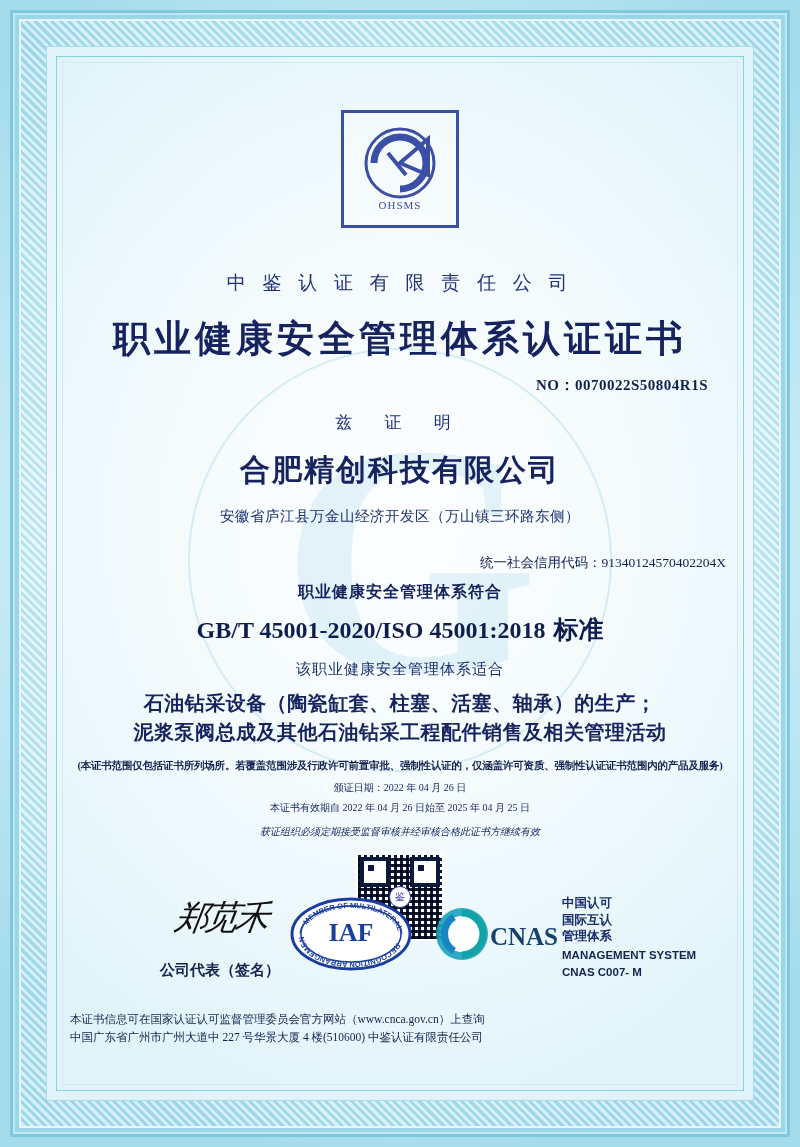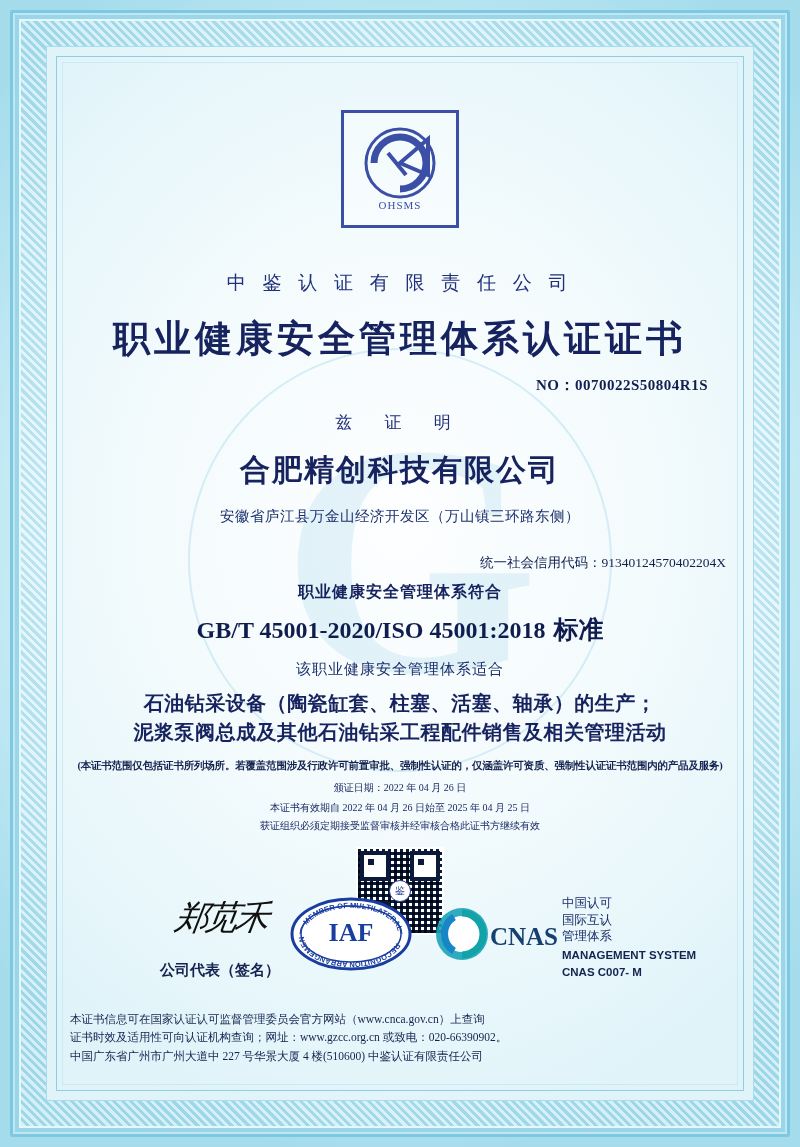--- a/index.html
+++ b/index.html
@@ -195,21 +195,21 @@
     font-family: "Liberation Serif", serif;
     letter-spacing: -0.2px;
   }
   .issue-line, .valid-line, .supervise-line {
     font-size: 10px;
     color: #16235f;
     font-family: "Liberation Serif", serif;
   }
   .issue-line { margin-top: 8px; }
   .valid-line { margin-top: 6px; }
-  .supervise-line { margin-top: 4px; }
+  .supervise-line { margin-top: 10px; font-style: italic; }
 
   
   .qr {
     margin: 14px auto 0;
     width: 84px;
     height: 84px;
     position: relative;
     background:
       repeating-linear-gradient(90deg, #0c1a3a 0 3px, #ffffff 3px 6px),
       repeating-linear-gradient(0deg, #0c1a3a 0 3px, #ffffff 3px 6px);
@@ -298,21 +298,21 @@
   .cnas-text {
     position: absolute;
     left: 492px;
     top: 0px;
     text-align: left;
     color: #14234f;
   }
   .cnas-text .cn {
     font-size: 12.5px;
     line-height: 1.32;
-    font-weight: normal;
+    font-weight: bold;
     font-family: "Liberation Serif", serif;
     color: #1b2f6b;
   }
   .cnas-text .en {
     margin-top: 3px;
     font-size: 11.5px;
     font-weight: bold;
     font-family: "Liberation Sans", sans-serif;
     color: #14234f;
     line-height: 1.3;
@@ -421,17 +421,16 @@
       <div class="cn">中国认可</div>
       <div class="cn">国际互认</div>
       <div class="cn">管理体系</div>
       <div class="en">MANAGEMENT SYSTEM</div>
       <div class="en">CNAS C007- M</div>
     </div>
   </div>
 
   <div class="bottom-notes">
     <div>本证书信息可在国家认证认可监督管理委员会官方网站（www.cnca.gov.cn）上查询</div>
-    <div>证书时效及适用性可向认证机构查询；网址：www.gzcc.org.cn 或致电：020-66390902。</div>
     <div>中国广东省广州市广州大道中 227 号华景大厦 4 楼(510600) 中鉴认证有限责任公司</div>
   </div>
 
 </div>
 
 </body></html>

